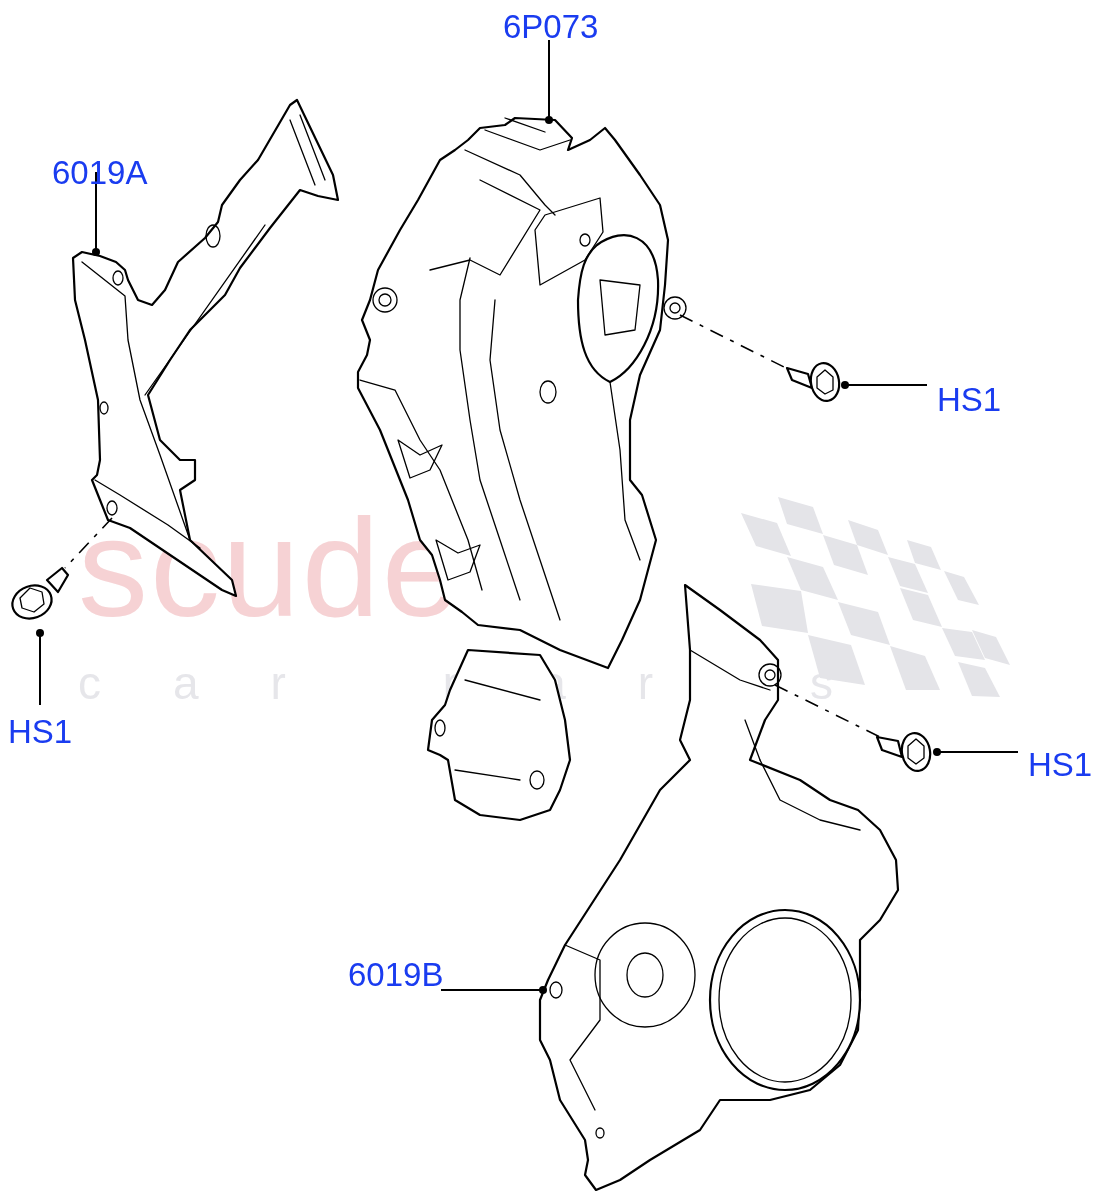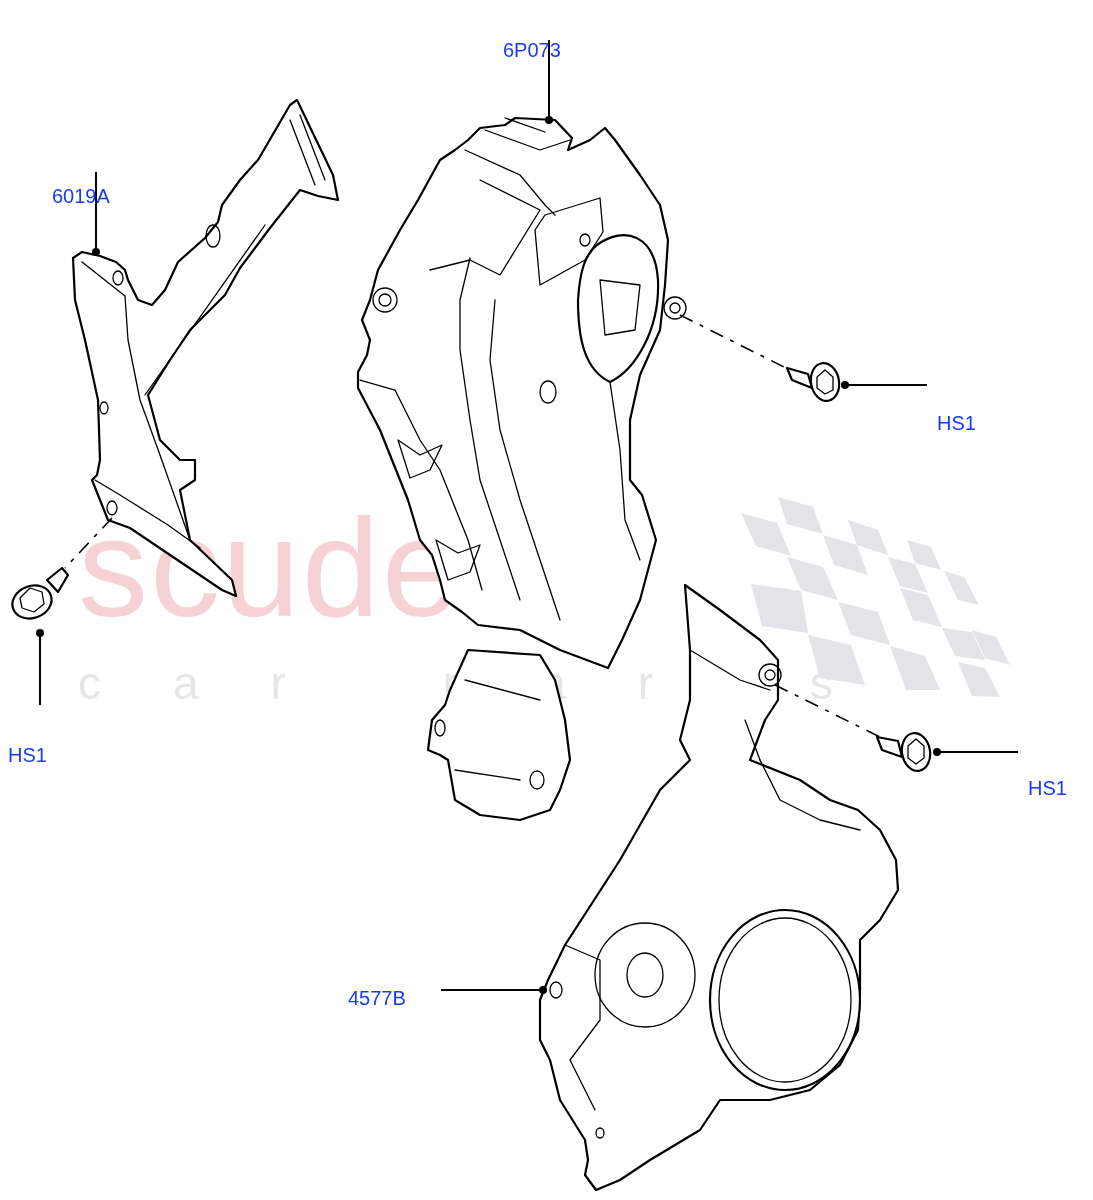--- a/index.html
+++ b/index.html
@@ -3,21 +3,21 @@
 <meta charset="utf-8">
 <style>
   html, body { margin: 0; padding: 0; background: #ffffff; }
   body { width: 1093px; height: 1200px; position: relative; overflow: hidden;
          font-family: "Liberation Sans", sans-serif; }
   #canvas { position: absolute; left: 0; top: 0; width: 1093px; height: 1200px; }
   .wm-text { position: absolute; color: #f6d2d4; font-family: "Liberation Sans", sans-serif;
              font-weight: normal; letter-spacing: 2px; line-height: 1; white-space: nowrap; }
   .wm-main { left: 78px; top: 498px; font-size: 140px; }
   .wm-sub { left: 78px; top: 660px; font-size: 46px; color: #e6e6ea; letter-spacing: 72px; }
-  .callout { position: absolute; color: #1a3cf0; font-size: 20px; line-height: 1; white-space: nowrap; margin-top: 30px; }
+  .callout { position: absolute; color: #1a3cf0; font-size: 33px; line-height: 1; white-space: nowrap; }
   svg .part { fill: #ffffff; stroke: #000; stroke-width: 2.2; stroke-linejoin: round; stroke-linecap: round; }
   svg .thin { fill: none; stroke: #000; stroke-width: 1.3; stroke-linejoin: round; stroke-linecap: round; }
   svg .leader { stroke: #000; stroke-width: 2; fill: none; }
   svg .dash { stroke: #000; stroke-width: 1.6; fill: none; stroke-dasharray: 14 8 4 8; }
   svg .dot { fill: #000; }
   svg .flag { fill: #e4e4e8; }
 </style>
 </head>
 <body>
 
@@ -143,14 +143,14 @@
       <line class="leader" x1="441" y1="990" x2="543" y2="990"></line>
         <circle class="dot" cx="543" cy="990" r="4"></circle>
     </g>
   </svg>
 
   <div class="callout" style="left:503px;top:10px;">6P073</div>
   <div class="callout" style="left:52px;top:156px;">6019A</div>
   <div class="callout" style="left:8px;top:715px;">HS1</div>
   <div class="callout" style="left:937px;top:383px;">HS1</div>
   <div class="callout" style="left:1028px;top:748px;">HS1</div>
-  <div class="callout" style="left:348px;top:958px;">4577B</div>
+  <div class="callout" style="left:348px;top:958px;">6019B</div>
 </div>
 
 </body></html>

